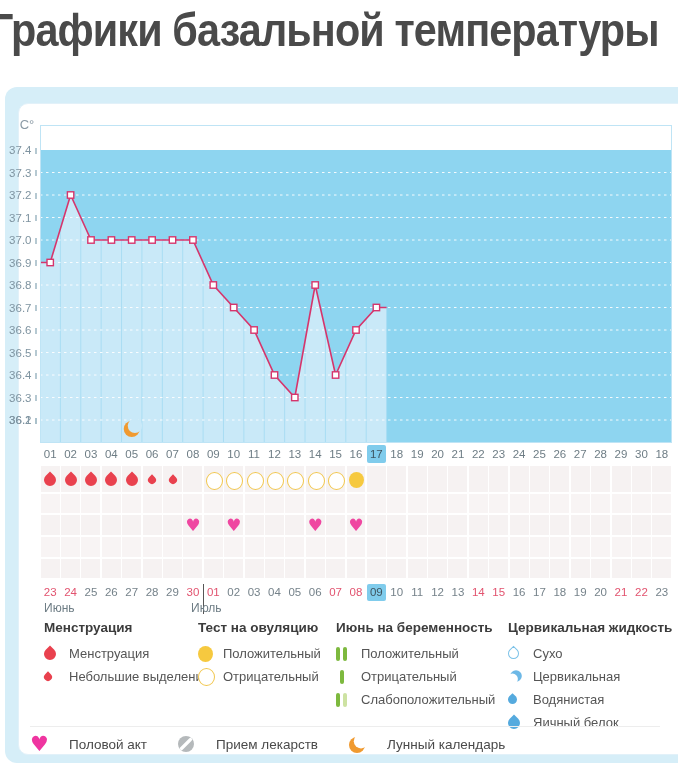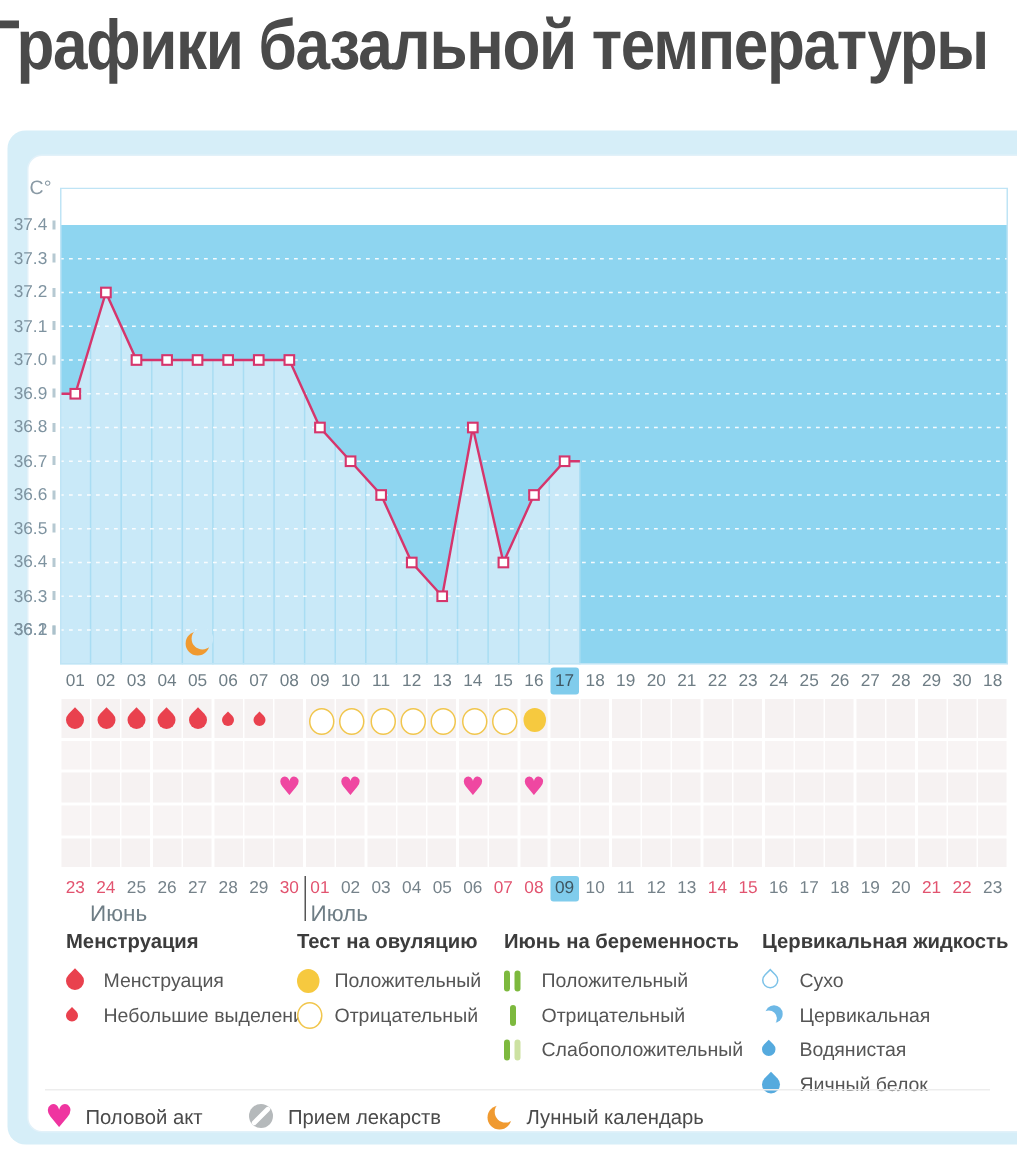--- a/index.html
+++ b/index.html
@@ -18,33 +18,33 @@
   #plot{position:absolute;left:40px;top:125px;}
   .dl,.dt{position:absolute;text-align:center;font-size:11.5px;line-height:18px;height:18px;color:#6e7d85;cursor:default;}
   .dl.sel,.dt.sel{background:#80ccec;color:#3e5560;border-radius:2px;}
   .dt{line-height:17px;height:17px;color:#75828a;}
   .dt.we{color:#e2536f;}
   .gc{position:absolute;background:#f6f2f2;}
   .gc.alt{background:#f8f4f4;}
   .cssdrop{position:absolute;border-radius:0 50% 50% 50%;transform:rotate(45deg);}
   .ovc{position:absolute;border-radius:50%;}
   .heart-cell{position:absolute;text-align:center;font-family:"DejaVu Sans",sans-serif;color:#ef47a1;}
-  .month-label{position:absolute;font-size:15px;color:#6e7d85;margin-left:16px;}
+  .month-label{position:absolute;font-size:12px;color:#6e7d85;}
   .msep{position:absolute;width:1px;background:#565656;}
   .lg{position:absolute;}
   .lg-title{font-size:13.5px;font-weight:700;color:#3c3c3c;margin:0 0 7px 0;}
   .lg-item{display:flex;align-items:center;height:23px;font-size:13px;color:#555;}
   .lg-ic{width:19px;min-width:19px;display:flex;justify-content:flex-start;align-items:center;position:relative;height:20px;}
   .lg-item .lbl{margin-left:6px;white-space:nowrap;}
   .bars{display:flex;gap:3px;align-items:center;}
   .bar{width:4px;height:14px;border-radius:2px;}
   .ldrop{position:relative;border-radius:0 50% 50% 50%;transform:rotate(45deg);}
   #footer-row{position:absolute;left:30px;top:726px;width:630px;border-top:1px solid #ededed;padding-top:7px;display:flex;align-items:center;font-size:13.5px;color:#4a4a4a;}
   .f-item{display:flex;align-items:center;margin-right:30px;}
-  .f-item .lbl{margin-left:8px;white-space:nowrap;}
+  .f-item .lbl{margin-left:20px;white-space:nowrap;}
   .f-heart{font-family:"DejaVu Sans",sans-serif;font-size:21px;color:#ef35a0;line-height:18px;}
 </style>
 </head>
 <body>
 
 <div id="stage">
   <h1 id="page-title">Графики базальной температуры</h1>
   <div id="panel"></div>
   <div id="card"></div>
   <div id="unit-label">C°</div>

